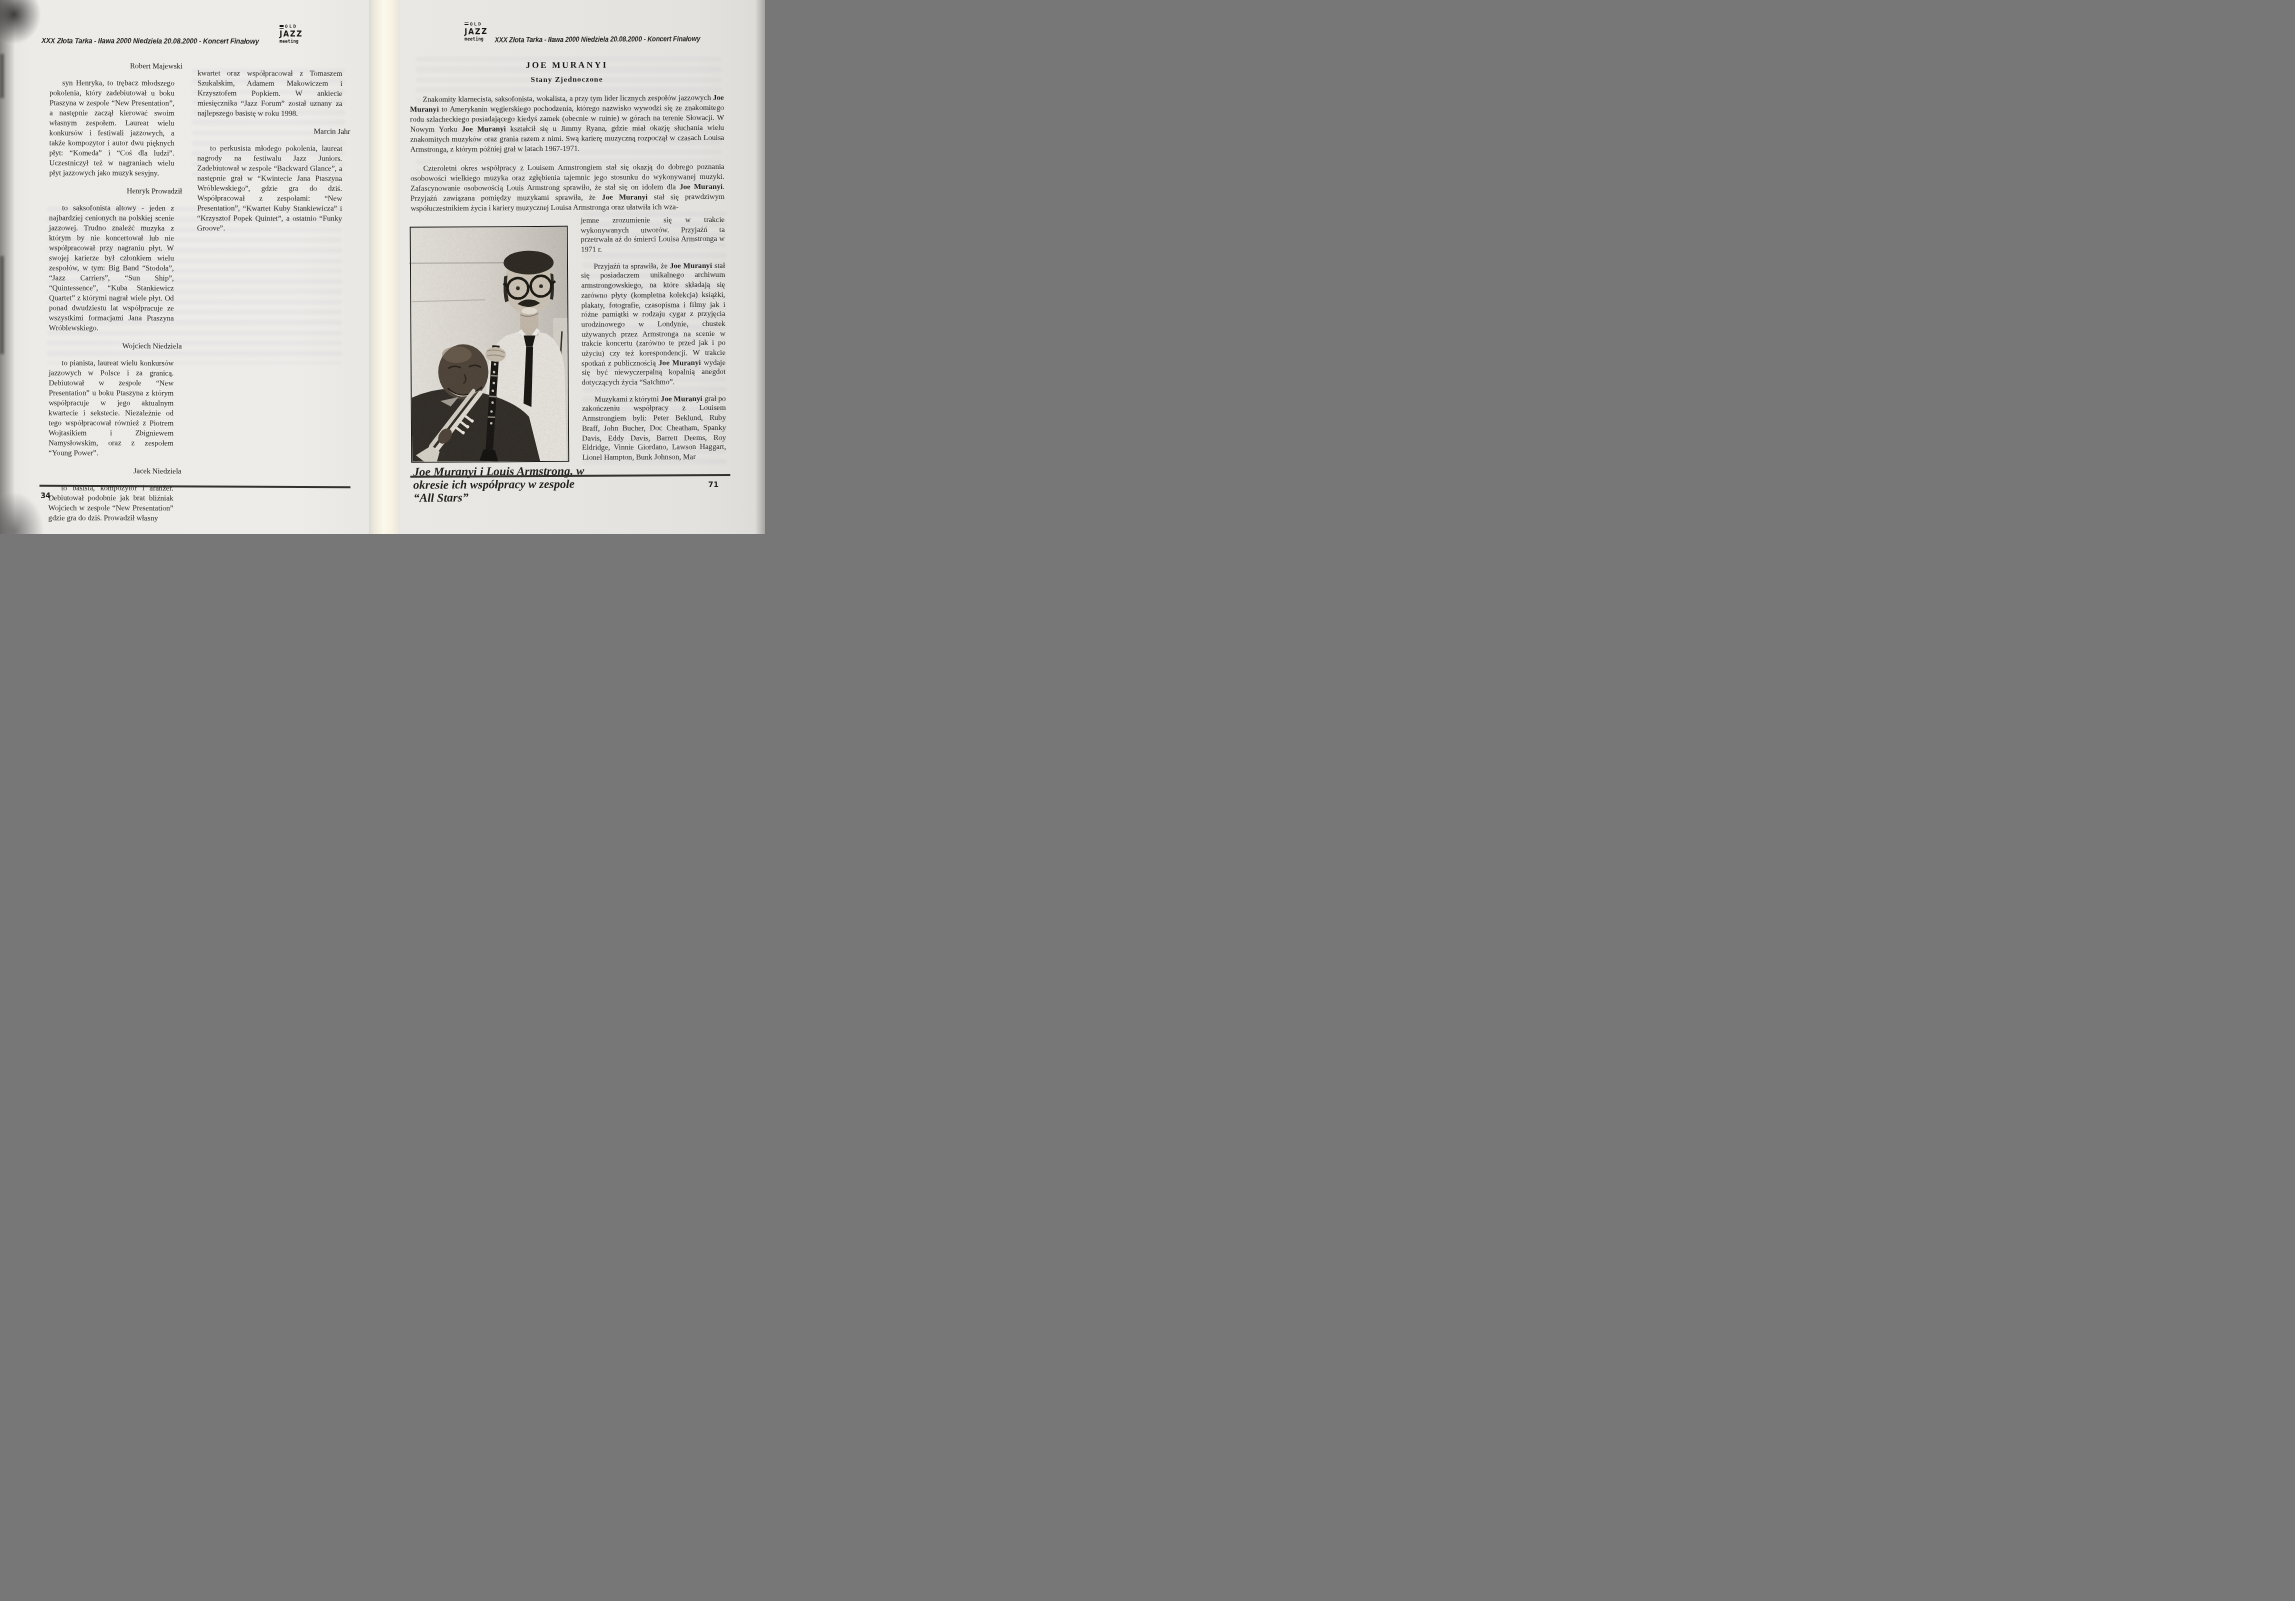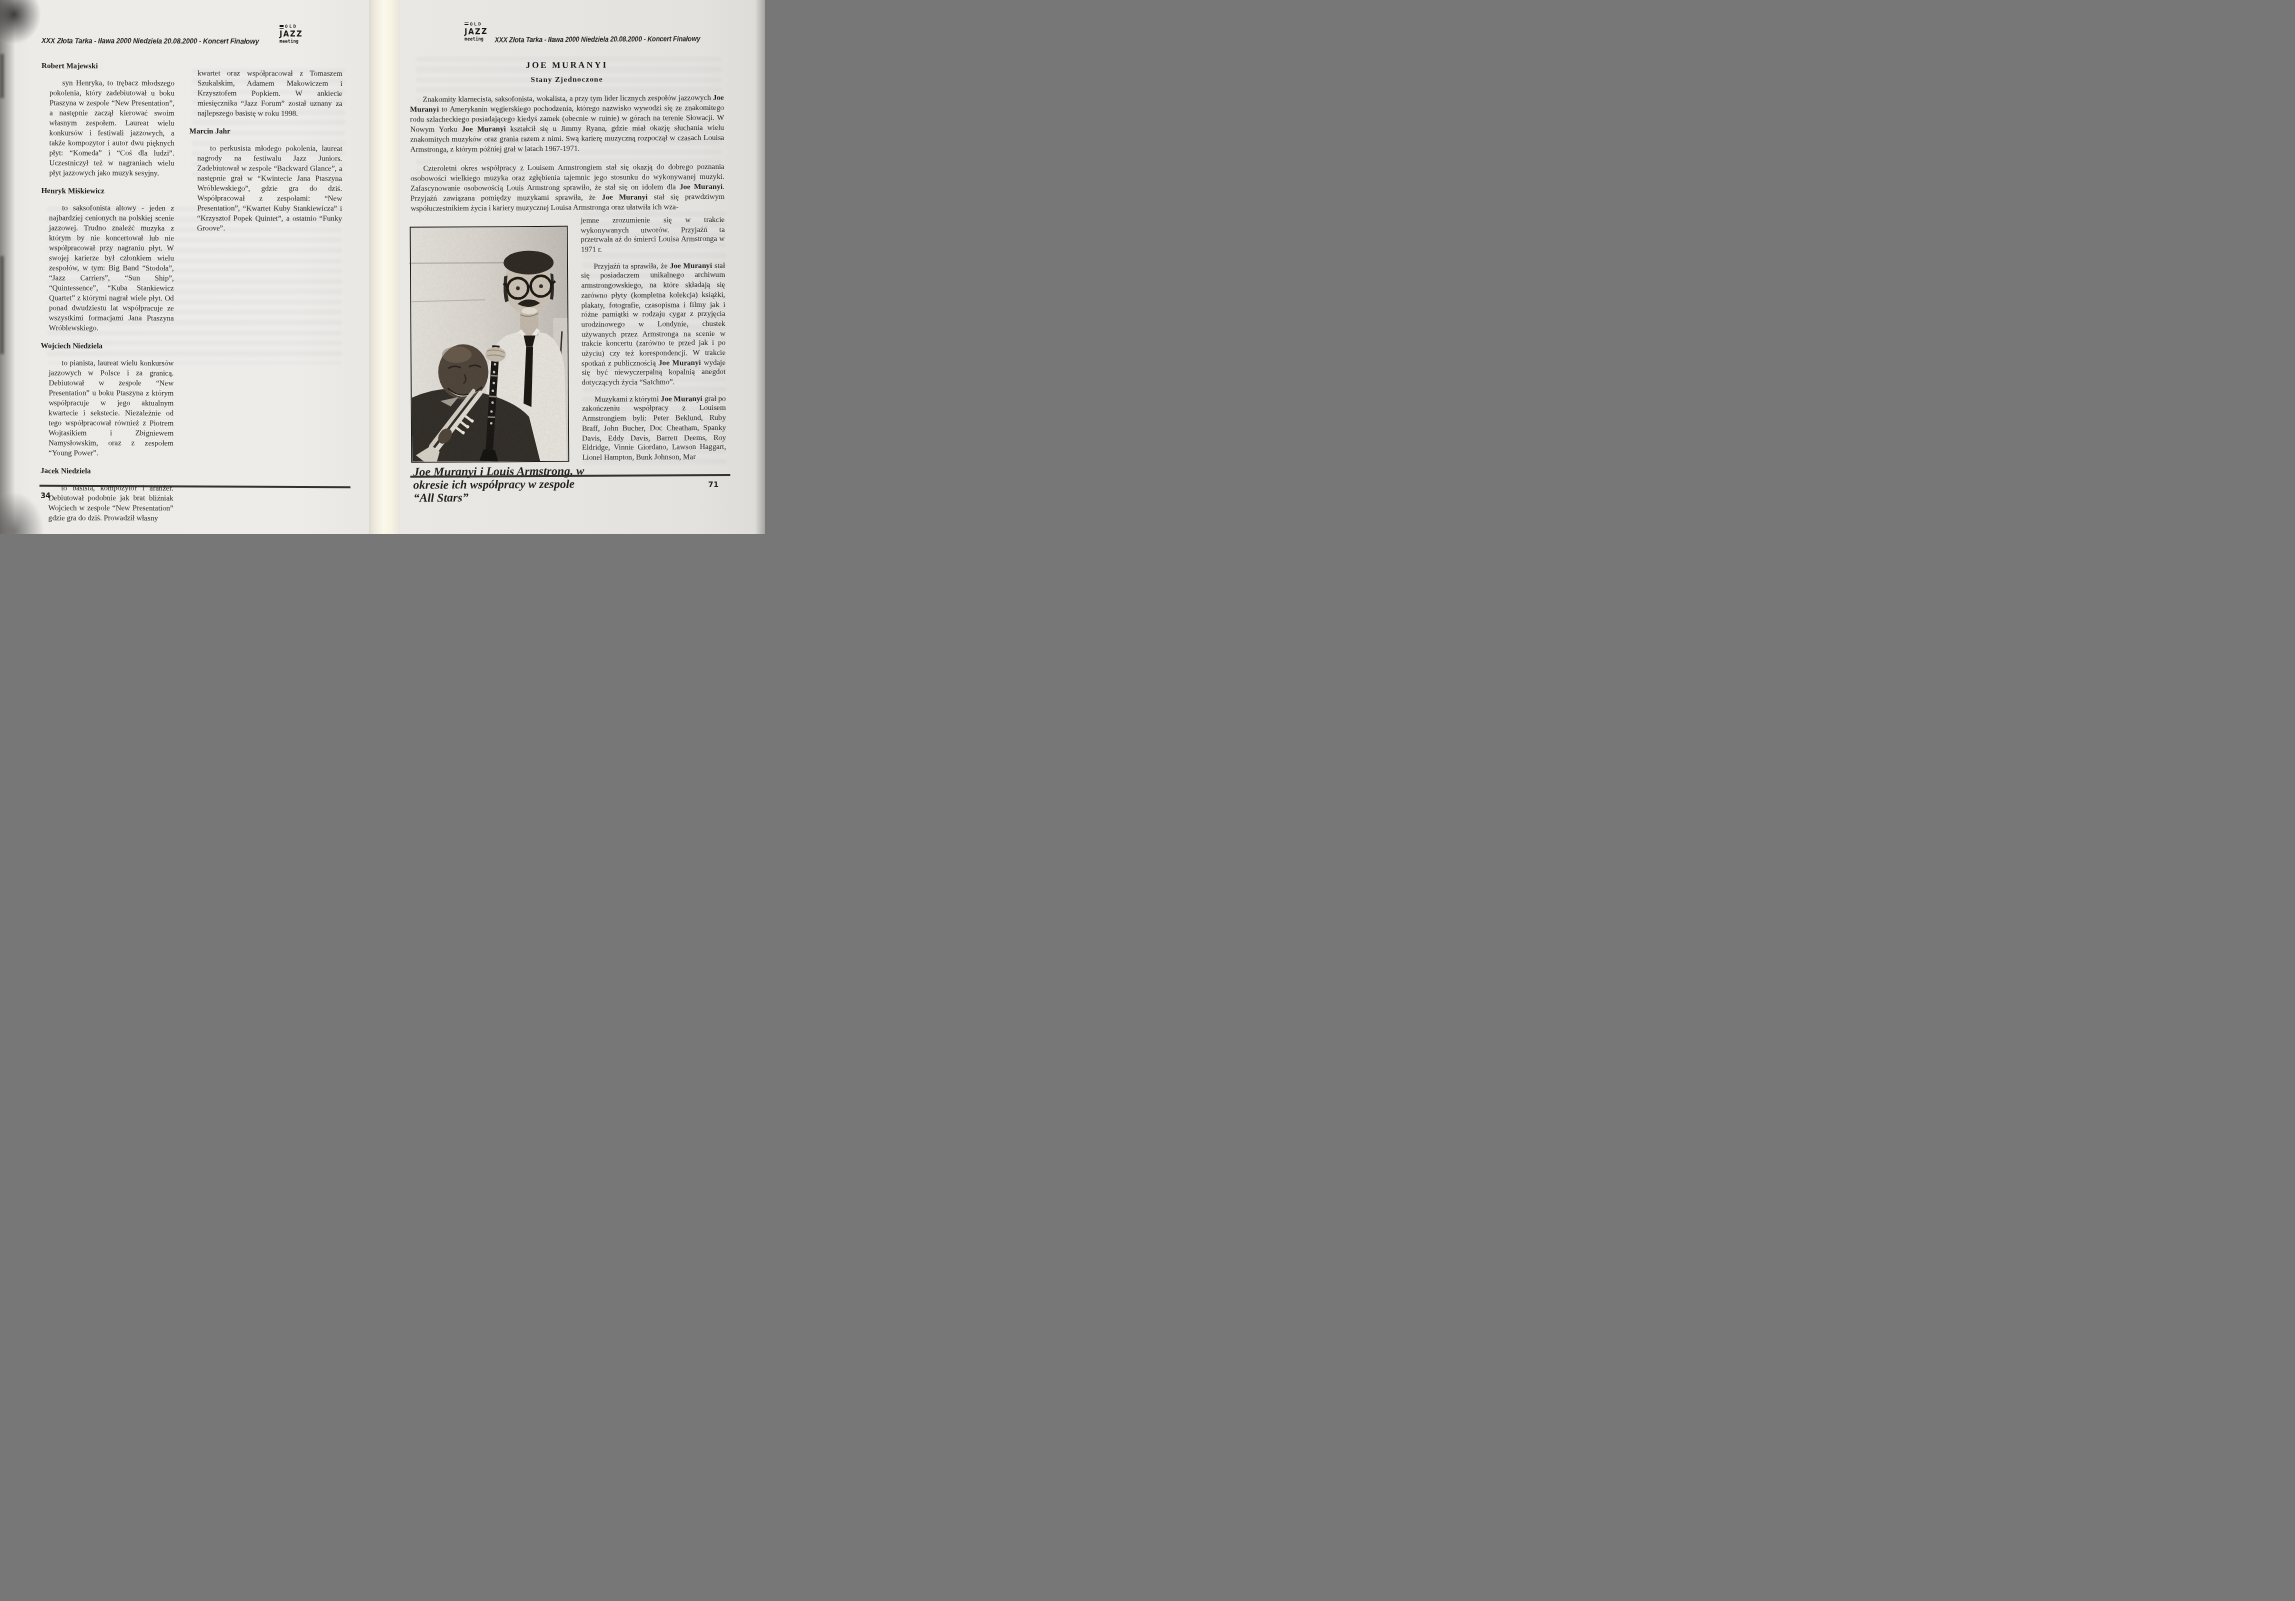--- a/index.html
+++ b/index.html
@@ -42,21 +42,21 @@
   .logo-sq{display:inline-block;width:3.9px;height:4.4px;margin-right:1px;
       background:repeating-linear-gradient(180deg,#161511 0 0.8px,rgba(0,0,0,0) 0.8px 1.6px);}
   .logo-row2{font-family:"DejaVu Sans",sans-serif;font-weight:bold;font-size:7.4px;
       letter-spacing:1px;margin-top:1px;transform:scaleY(1.12);transform-origin:left top;}
   .logo-row3{font-family:"DejaVu Sans Mono",monospace;font-weight:bold;font-size:4.9px;
       letter-spacing:0;margin-top:1.5px;transform:scaleX(.92);transform-origin:left top;}
   
   .col{position:absolute;color:#1f1e1c;}
   .col1{left:41px;top:61px;width:141px;}
   .col2{left:189px;top:61px;width:161px;}
-  .sec-head{font-size:7.6px;font-weight:bold;text-align:left;margin:7.9px 0 4.4px 0;color:#181715;}
+  .sec-head{font-size:7.6px;font-weight:normal;text-align:right;margin:7.9px 0 4.4px 0;color:#181715;}
   .sec-head.first{margin-top:1px;}
   p.body{font-size:7.6px;line-height:10px;text-align:justify;text-indent:12.8px;margin:8px;}
   p.body.noindent{text-indent:0;}
   
   .rtitle{position:absolute;left:411px;top:61px;width:314px;text-align:center;
       font-weight:bold;font-size:8.9px;letter-spacing:1.7px;color:#181715;}
   .rsub{position:absolute;left:411px;top:76px;width:314px;text-align:center;
       font-weight:bold;font-size:7.6px;letter-spacing:0.6px;color:#1d1c1a;}
   .fulltext{position:absolute;left:411px;top:95px;width:314px;color:#1f1e1c;}
   .fulltext p{font-size:7.6px;line-height:10px;text-align:justify;text-indent:12.8px;margin:0;}
@@ -112,21 +112,21 @@
         <span class="logo-sq"></span>
         <span>OLD</span>
       </div>
       <div class="logo-row2">JAZZ</div>
       <div class="logo-row3">meeting</div>
     </div>
 
     <div class="col col1">
       <div class="sec-head first">Robert Majewski</div>
       <p class="body">syn Henryka, to trębacz młodszego pokolenia, który zadebiutował u boku Ptaszyna w zespole “New Presentation”, a następnie zaczął kierować swoim własnym zespołem. Laureat wielu konkursów i festiwali jazzowych, a także kompozytor i autor dwu pięknych płyt: “Komeda” i “Coś dla ludzi”. Uczestniczył też w nagraniach wielu płyt jazzowych jako muzyk sesyjny.</p>
-      <div class="sec-head">Henryk Miśkiewicz</div>
+      <div class="sec-head">Henryk Prowadził</div>
       <p class="body">to saksofonista altowy - jeden z najbardziej cenionych na polskiej scenie jazzowej. Trudno znaleźć muzyka z którym by nie koncertował lub nie współpracował przy nagraniu płyt. W swojej karierze był członkiem wielu zespołów, w tym: Big Band “Stodoła”, “Jazz Carriers”, “Sun Ship”, “Quintessence”, “Kuba Stankiewicz Quartet” z którymi nagrał wiele płyt. Od ponad dwudziestu lat współpracuje ze wszystkimi formacjami Jana Ptaszyna Wróblewskiego.</p>
       <div class="sec-head">Wojciech Niedziela</div>
       <p class="body">to pianista, laureat wielu konkursów jazzowych w Polsce i za granicą. Debiutował w zespole “New Presentation” u boku Ptaszyna z którym współpracuje w jego aktualnym kwartecie i sekstecie. Niezależnie od tego współpracował również z Piotrem Wojtasikiem i Zbigniewem Namysłowskim, oraz z zespołem “Young Power”.</p>
       <div class="sec-head">Jacek Niedziela</div>
       <p class="body">to basista, kompozytor i aranżer. Debiutował podobnie jak brat bliźniak Wojciech w zespole “New Presentation” gdzie gra do dziś. Prowadził własny</p>
     </div>
 
     <div class="col col2">
       <p class="body noindent">kwartet oraz współpracował z Tomaszem Szukalskim, Adamem Makowiczem i Krzysztofem Popkiem. W ankiecie miesięcznika “Jazz Forum” został uznany za najlepszego basistę w roku 1998.</p>
       <div class="sec-head">Marcin Jahr</div>

